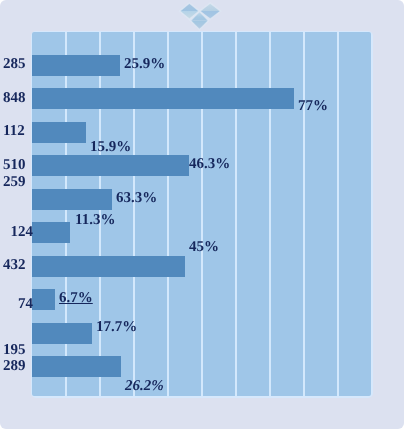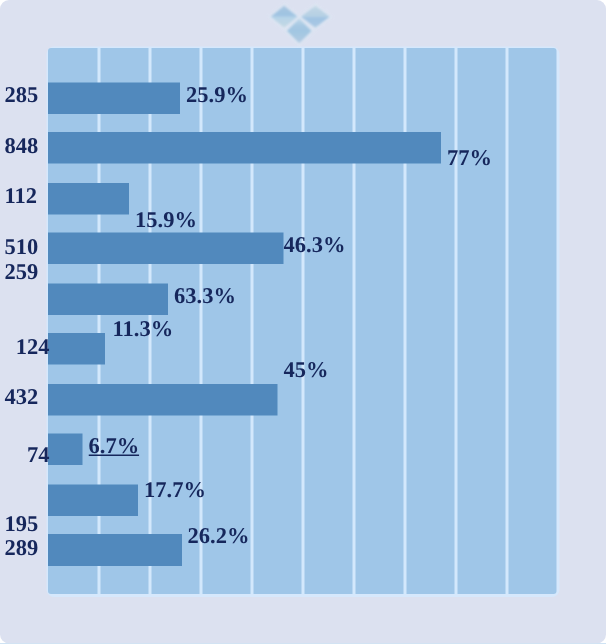--- a/index.html
+++ b/index.html
@@ -114,14 +114,14 @@
     <div class="cat-label" style="top: 258px;">432</div>
     <div class="val-label" style="top: 241px; left: 189.3px;">45%</div>
     <div class="bar" style="top: 289px; width: 22.78px; background: rgb(81, 137, 189);"></div>
     <div class="cat-label" style="top: 297px; text-align: right;">74</div>
     <div class="val-label" style="top: 292px; left: 59.08px; text-decoration: underline;">6.7%</div>
     <div class="bar" style="top: 322.5px; width: 60.18px; background: rgb(81, 137, 189);"></div>
     <div class="cat-label" style="top: 325px; margin-top: 18px;">195</div>
     <div class="val-label" style="top: 321px; left: 96.48px;">17.7%</div>
     <div class="bar" style="top: 356px; width: 89.08px; background: rgb(81, 137, 189);"></div>
     <div class="cat-label" style="top: 358.5px;">289</div>
-    <div class="val-label" style="top: 352px; left: 125.38px;">26.2%</div>
+    <div class="val-label" style="top: 380px; left: 125.38px; font-style: italic;">26.2%</div>
   </div>
 
 </body></html>

